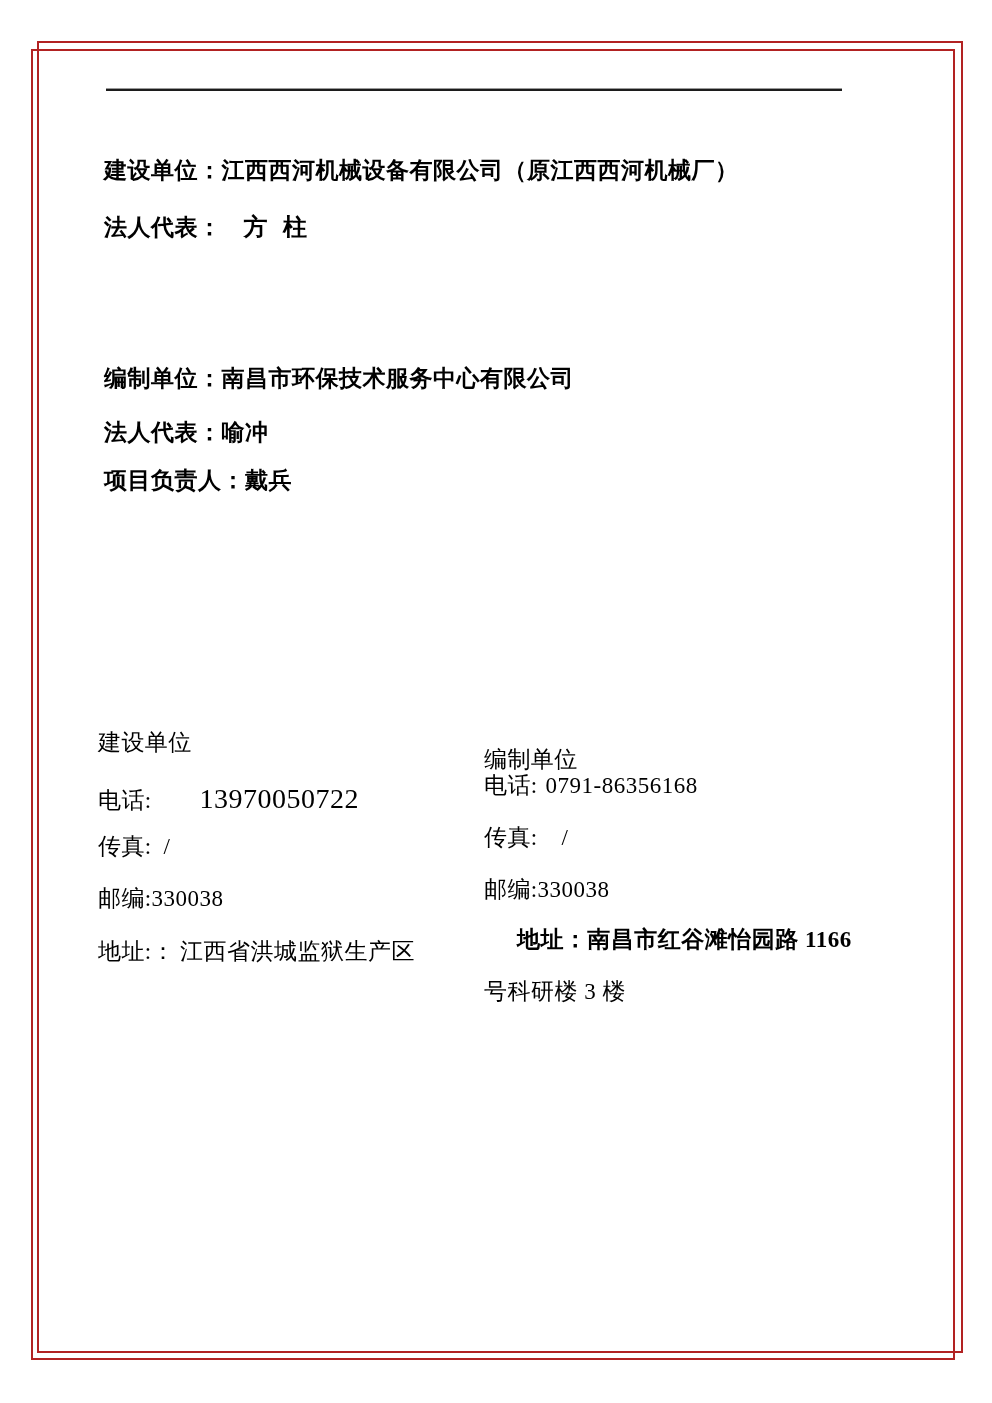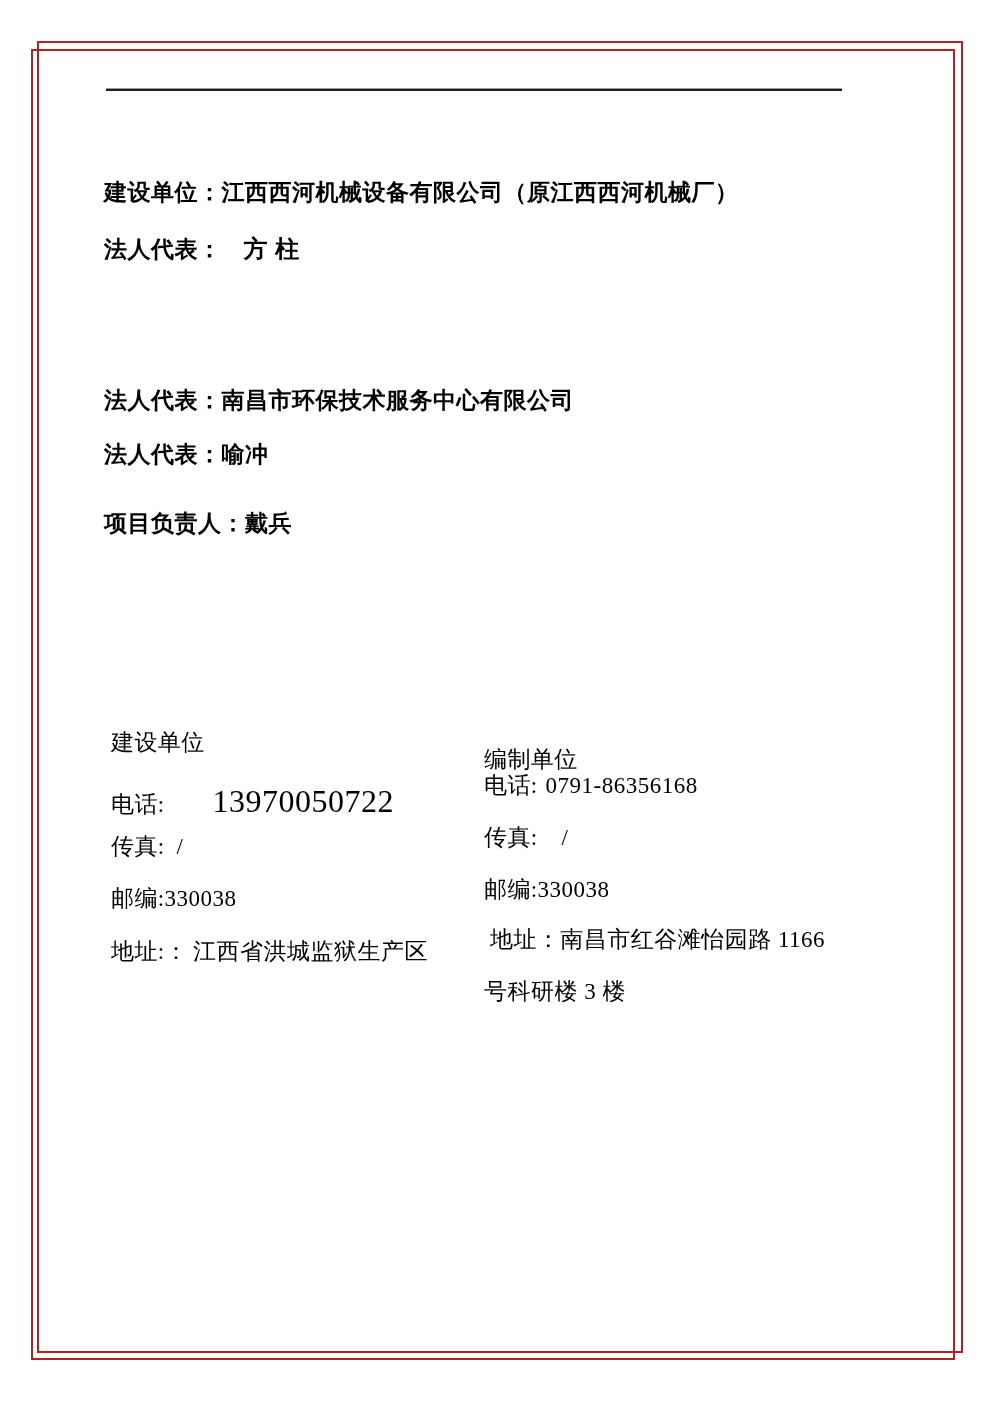--- a/index.html
+++ b/index.html
@@ -27,32 +27,32 @@
     position:absolute;left:106px;top:88px;width:736px;height:3px;
     background:#1c1c1c;border-top:1px solid #9a9a9a;
   }
 
   .line{
     position:absolute;left:104px;
     font-size:23px;line-height:1.25;
     white-space:pre;letter-spacing:.4px;
   }
   .bold-head{
-    font-family:Liberation Sans, sans-serif;
-    font-weight:bold;letter-spacing:.5px;margin-top:20px;
+    font-family:Liberation Mono, monospace;
+    font-weight:bold;letter-spacing:.5px;
   }
   .name-gap{margin-left:22px;font-size:24px;}
 
   .contact{font-size:23px;}
   .contact .val{letter-spacing:.5px;}
-  .left-col{left:111px;}
+  .left-col{left:98px;}
   .right-col{left:484px;}
 
   .phone-num-left{
-    margin-left:48px;font-size:32px;letter-spacing:1px;
+    margin-left:48px;font-size:28px;letter-spacing:1px;
     font-family:"Liberation Serif","DejaVu Serif",serif;
   }
   .phone-num-right{margin-left:8px;letter-spacing:.5px;}
   .fax-left{margin-left:12px;}
   .fax-right{margin-left:24px;}
   .addr-left-val{margin-left:5px;letter-spacing:1.5px;}
   .addr-right-val{letter-spacing:.8px;}
 </style>
 </head>
 <body>
@@ -61,41 +61,41 @@
 
   <div class="frame frame-a"></div>
   <div class="frame frame-b"></div>
 
   <div class="divider"></div>
 
   <div class="line bold-head" style="top:158px;">建设单位：江西西河机械设备有限公司（原江西西河机械厂）</div>
 
   <div class="line bold-head" style="top:214px;"><span>法人代表：</span><span class="name-gap">方 柱</span></div>
 
-  <div class="line bold-head" style="top:366px;">法人代表：南昌市环保技术服务中心有限公司</div>
+  <div class="line bold-head" style="top:366px;">编制单位：南昌市环保技术服务中心有限公司</div>
 
   <div class="line bold-head" style="top:420px;text-align:right;">法人代表：喻冲</div>
 
-  <div class="line bold-head" style="top:489px;">项目负责人：戴兵</div>
+  <div class="line bold-head" style="top:468px;">项目负责人：戴兵</div>
 
   <div class="line contact left-col" style="top:729px;">建设单位</div>
 
   <div class="line contact left-col" style="top:781px;"><span>电话:</span><span class="val phone-num-left">13970050722</span></div>
 
   <div class="line contact left-col" style="top:833px;"><span>传真:</span><span class="val fax-left">/</span></div>
 
   <div class="line contact left-col" style="top:885px;"><span>邮编:</span><span class="val">330038</span></div>
 
   <div class="line contact left-col" style="top:938px;"><span>地址:：</span><span class="val addr-left-val">江西省洪城监狱生产区</span></div>
 
   <div class="line contact right-col" style="top:746px;">编制单位</div>
 
   <div class="line contact right-col" style="top:772px;"><span>电话:</span><span class="val phone-num-right">0791-86356168</span></div>
 
   <div class="line contact right-col" style="top:824px;"><span>传真:</span><span class="val fax-right">/</span></div>
 
   <div class="line contact right-col" style="top:876px;"><span>邮编:</span><span class="val">330038</span></div>
 
-  <div class="line contact right-col" style="top:926px;left:490px;"><span>地址：</span><span class="val addr-right-val">南昌市红谷滩怡园路 1166</span></div>
+  <div class="line contact right-col" style="top:926px;left:517px;font-weight:bold;"><span>地址：</span><span class="val addr-right-val">南昌市红谷滩怡园路 1166</span></div>
 
   <div class="line contact right-col" style="top:978px;text-align:center;"><span class="val addr-right-val">号科研楼 3 楼</span></div>
 
 </div>
 
 </body></html>

